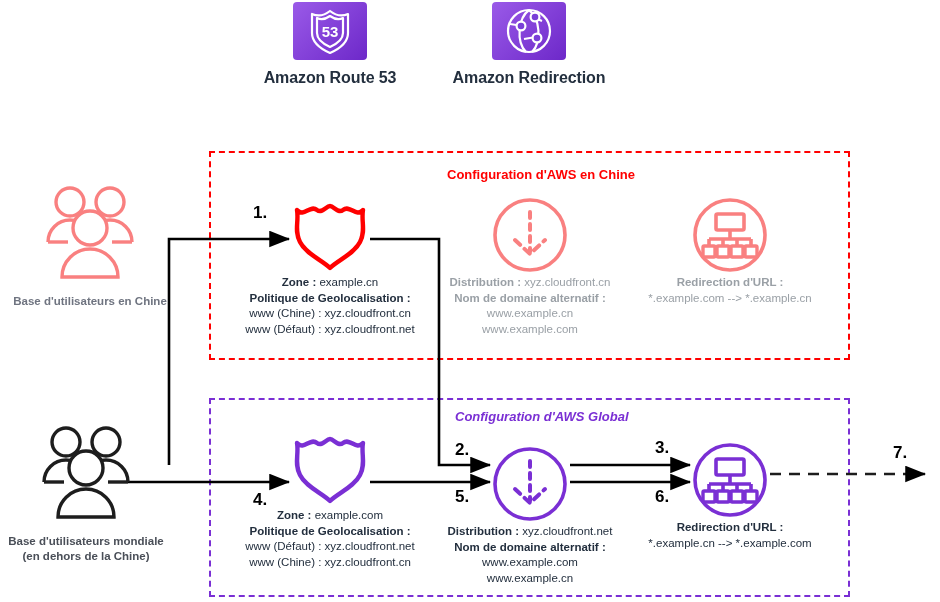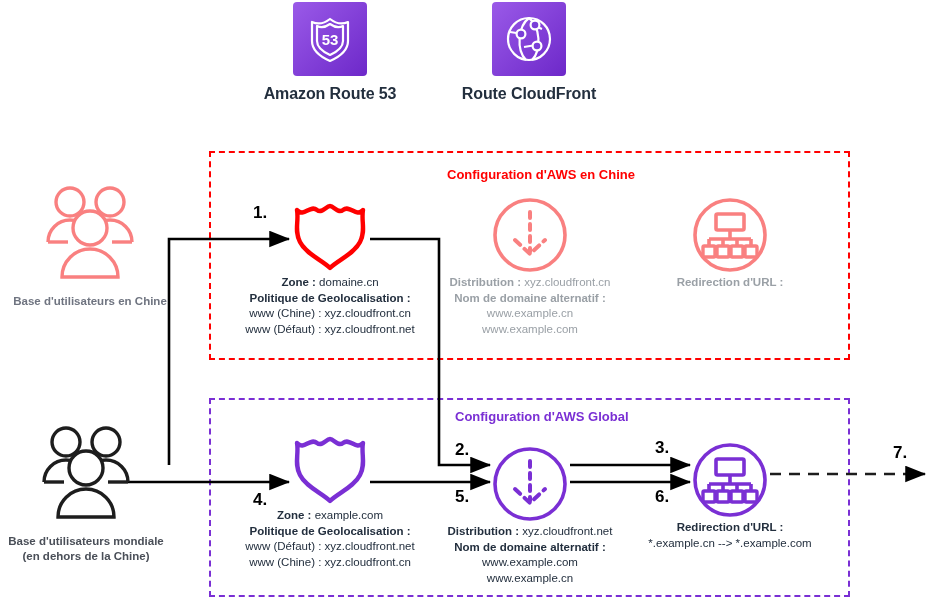--- a/index.html
+++ b/index.html
@@ -21,21 +21,21 @@
   }
 
   
   .legend-item {
     position: absolute;
     width: 160px;
     text-align: center;
   }
   .legend-tile {
     width: 74px;
-    height: 74px;
+    height: 58px;
     margin: 0 auto;
     border-radius: 4px;
     background: linear-gradient(135deg, #9a5ae8 0%, #6d28c9 100%);
     display: flex;
     align-items: center;
     justify-content: center;
   }
   .legend-label {
     margin-top: 9px;
     font-size: 16px;
@@ -136,29 +136,29 @@
       <svg width="54" height="54" viewBox="0 0 54 54" aria-hidden="true">
         <circle cx="27" cy="27" r="21" fill="none" stroke="#ffffff" stroke-width="2.2"></circle>
         <path d="M27 6 C16 14 14 38 24 48" fill="none" stroke="#ffffff" stroke-width="2.2"></path>
         <path d="M27 6 C38 14 40 38 30 48" fill="none" stroke="#ffffff" stroke-width="2.2"></path>
         <path d="M8 20 L21 22 M33 14 L40 17 M22 35 L34 33" fill="none" stroke="#ffffff" stroke-width="2.2"></path>
         <circle cx="19" cy="22" r="4.4" fill="#7a3fd8" stroke="#ffffff" stroke-width="2.2"></circle>
         <circle cx="33" cy="13" r="4.4" fill="#7a3fd8" stroke="#ffffff" stroke-width="2.2"></circle>
         <circle cx="35" cy="34" r="4.4" fill="#7a3fd8" stroke="#ffffff" stroke-width="2.2"></circle>
       </svg>
     </div>
-    <div class="legend-label">Route CloudFront</div>
+    <div class="legend-label">Amazon Redirection</div>
   </div>
 
 
   <div class="config-box china" style="left:209px; top:151px; width:641px; height:209px;"></div>
   <div class="config-title china" style="left:447px; top:167px;">Configuration d'AWS en Chine</div>
 
   <div class="config-box global" style="left:209px; top:398px; width:641px; height:199px;"></div>
-  <div class="config-title global" style="left:455px; top:409px;">Configuration d'AWS Global</div>
+  <div class="config-title global" style="left:455px; top:409px;font-style:italic;">Configuration d'AWS Global</div>
 
   <svg id="wires" viewBox="0 0 940 602">
     <defs>
       <marker id="arrowBlack" markerWidth="9" markerHeight="9" refX="7.6" refY="3.2" orient="auto" markerUnits="strokeWidth">
         <path d="M0,0 L8,3.2 L0,6.4 z" fill="#000000"></path>
       </marker>
     </defs>
 
     <path d="M169,465 L169,239 L289,239" fill="none" stroke="#000000" stroke-width="2.6" marker-end="url(#arrowBlack)"></path>
 
@@ -206,21 +206,21 @@
 
   <div class="node" style="left:205px; top:195px;">
     <div class="glyph">
       <svg width="84" height="82" viewBox="0 0 84 82" aria-hidden="true">
         <path d="M9 16 C16 24 22 10 29 16 C34 20 38 12 42 12 C46 12 50 20 55 16 C62 10 68 24 75 16
                  C73 28 78 36 72 48 C66 60 50 66 42 74 C34 66 18 60 12 48 C6 36 11 28 9 16 Z" fill="#ffffff" stroke="#ff0000" stroke-width="4.4" stroke-linejoin="round"></path>
       </svg>
     </div>
     <div class="caption">
       <div><span class="b">Zone :</span>
-           <span>domaine.cn</span></div>
+           <span>example.cn</span></div>
       <div class="b">Politique de Geolocalisation :</div>
       <div>www (Chine) : xyz.cloudfront.cn</div>
       <div>www (Défaut) : xyz.cloudfront.net</div>
     </div>
   </div>
 
   <div class="node faded" style="left:405px; top:195px;">
     <div class="glyph">
       <svg width="82" height="82" viewBox="0 0 82 82" aria-hidden="true">
         <circle cx="41" cy="41" r="35" fill="none" stroke="#f98080" stroke-width="3.6"></circle>
@@ -244,20 +244,21 @@
         <rect x="27" y="20" width="28" height="16" rx="1.5" fill="none" stroke="#f98080" stroke-width="3.6"></rect>
         <path d="M41 36 L41 45 M20 45 L62 45 M20 45 L20 52 M34 45 L34 52 M48 45 L48 52 M62 45 L62 52" fill="none" stroke="#f98080" stroke-width="3.6"></path>
         <rect x="14" y="52" width="12" height="11" rx="1.2" fill="none" stroke="#f98080" stroke-width="3.4"></rect>
         <rect x="28" y="52" width="12" height="11" rx="1.2" fill="none" stroke="#f98080" stroke-width="3.4"></rect>
         <rect x="42" y="52" width="12" height="11" rx="1.2" fill="none" stroke="#f98080" stroke-width="3.4"></rect>
         <rect x="56" y="52" width="12" height="11" rx="1.2" fill="none" stroke="#f98080" stroke-width="3.4"></rect>
       </svg>
     </div>
     <div class="caption">
       <div class="b">Redirection d'URL :</div>
+      <div>*.example.com --&gt; *.example.cn</div>
     </div>
   </div>
 
   <div class="node" style="left:205px; top:428px;">
     <div class="glyph">
       <svg width="84" height="82" viewBox="0 0 84 82" aria-hidden="true">
         <path d="M9 16 C16 24 22 10 29 16 C34 20 38 12 42 12 C46 12 50 20 55 16 C62 10 68 24 75 16
                  C73 28 78 36 72 48 C66 60 50 66 42 74 C34 66 18 60 12 48 C6 36 11 28 9 16 Z" fill="#ffffff" stroke="#7a2fd4" stroke-width="4.4" stroke-linejoin="round"></path>
       </svg>
     </div>

